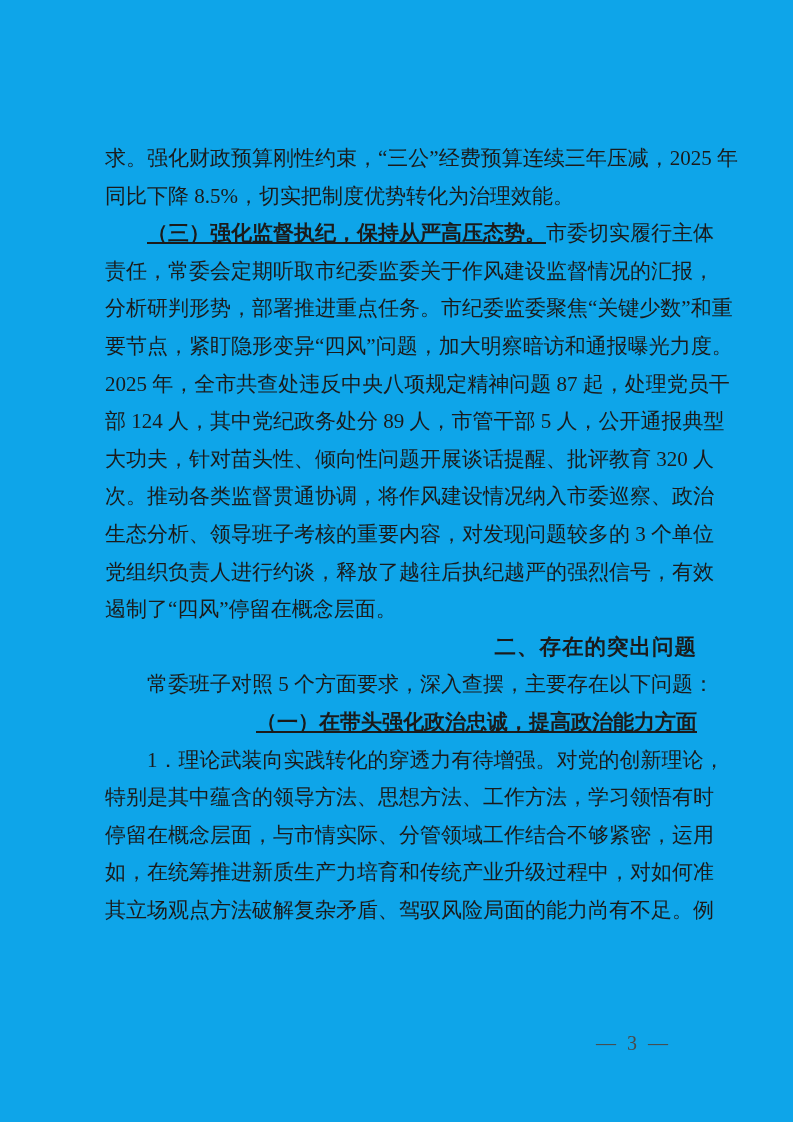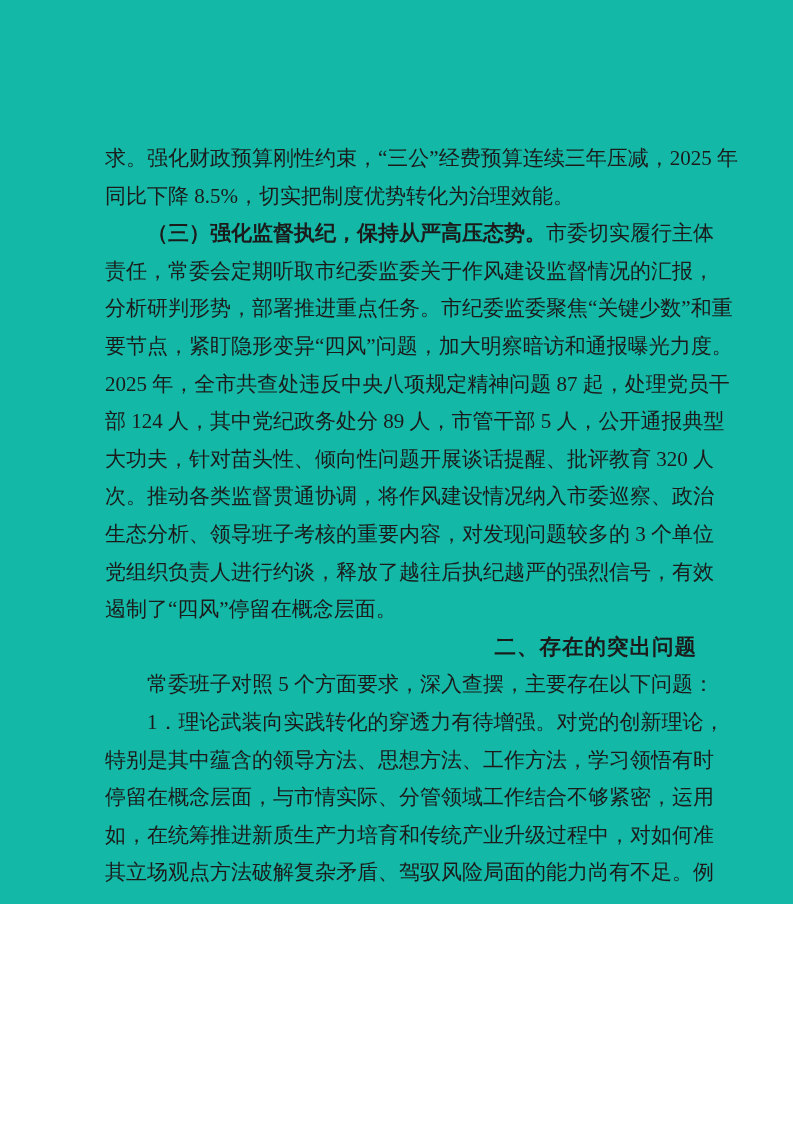--- a/index.html
+++ b/index.html
@@ -3,22 +3,22 @@
 <meta charset="utf-8">
 <style>
   html, body {
     margin: 0;
     padding: 0;
     background: #ffffff;
   }
   .page {
     position: relative;
     width: 793px;
-    height: 904px;
-    background: #14b8a6;
+    height: 1122px;
+    background: #0ea5e9;
     overflow: hidden;
     font-family: "Liberation Serif", "DejaVu Serif", serif;
     color: #1b1b1b;
   }
   .content {
     position: absolute;
     left: 105px;
     top: 140px;
     width: 592px;
   }
@@ -37,20 +37,21 @@
   .line.indent {
     padding-left: 42px;
     text-align: right;
   }
   .seg.body {
     font-weight: 400;
   }
   .seg.kai {
     
     font-weight: 700;
+    text-decoration: underline;
   }
   .seg.hei {
     
     font-family: "Liberation Sans", "DejaVu Sans", sans-serif;
     font-weight: 700;
     font-size: 21.5px;
     letter-spacing: 1px;
   }
   .page-number {
     position: absolute;
@@ -76,20 +77,21 @@
       <div class="line j"><span class="seg body">要节点，紧盯隐形变异“四风”问题，加大明察暗访和通报曝光力度。</span></div>
       <div class="line j"><span class="seg body">2025 年，全市共查处违反中央八项规定精神问题 87 起，处理党员干</span></div>
       <div class="line j"><span class="seg body">部 124 人，其中党纪政务处分 89 人，市管干部 5 人，公开通报典型</span></div>
       <div class="line j"><span class="seg body">大功夫，针对苗头性、倾向性问题开展谈话提醒、批评教育 320 人</span></div>
       <div class="line j"><span class="seg body">次。推动各类监督贯通协调，将作风建设情况纳入市委巡察、政治</span></div>
       <div class="line j"><span class="seg body">生态分析、领导班子考核的重要内容，对发现问题较多的 3 个单位</span></div>
       <div class="line j"><span class="seg body">党组织负责人进行约谈，释放了越往后执纪越严的强烈信号，有效</span></div>
       <div class="line"><span class="seg body">遏制了“四风”停留在概念层面。</span></div>
       <div class="line indent"><span class="seg hei">二、存在的突出问题</span></div>
       <div class="line indent j"><span class="seg body">常委班子对照 5 个方面要求，深入查摆，主要存在以下问题：</span></div>
+      <div class="line indent"><span class="seg kai">（一）在带头强化政治忠诚，提高政治能力方面</span></div>
       <div class="line indent j"><span class="seg body">1．理论武装向实践转化的穿透力有待增强。对党的创新理论，</span></div>
       <div class="line j"><span class="seg body">特别是其中蕴含的领导方法、思想方法、工作方法，学习领悟有时</span></div>
       <div class="line j"><span class="seg body">停留在概念层面，与市情实际、分管领域工作结合不够紧密，运用</span></div>
       <div class="line j"><span class="seg body">如，在统筹推进新质生产力培育和传统产业升级过程中，对如何准</span></div>
       <div class="line j"><span class="seg body">其立场观点方法破解复杂矛盾、驾驭风险局面的能力尚有不足。例</span></div>
     </div>
   <div class="page-number">— 3 —</div>
 </div>
 
 </body></html>

